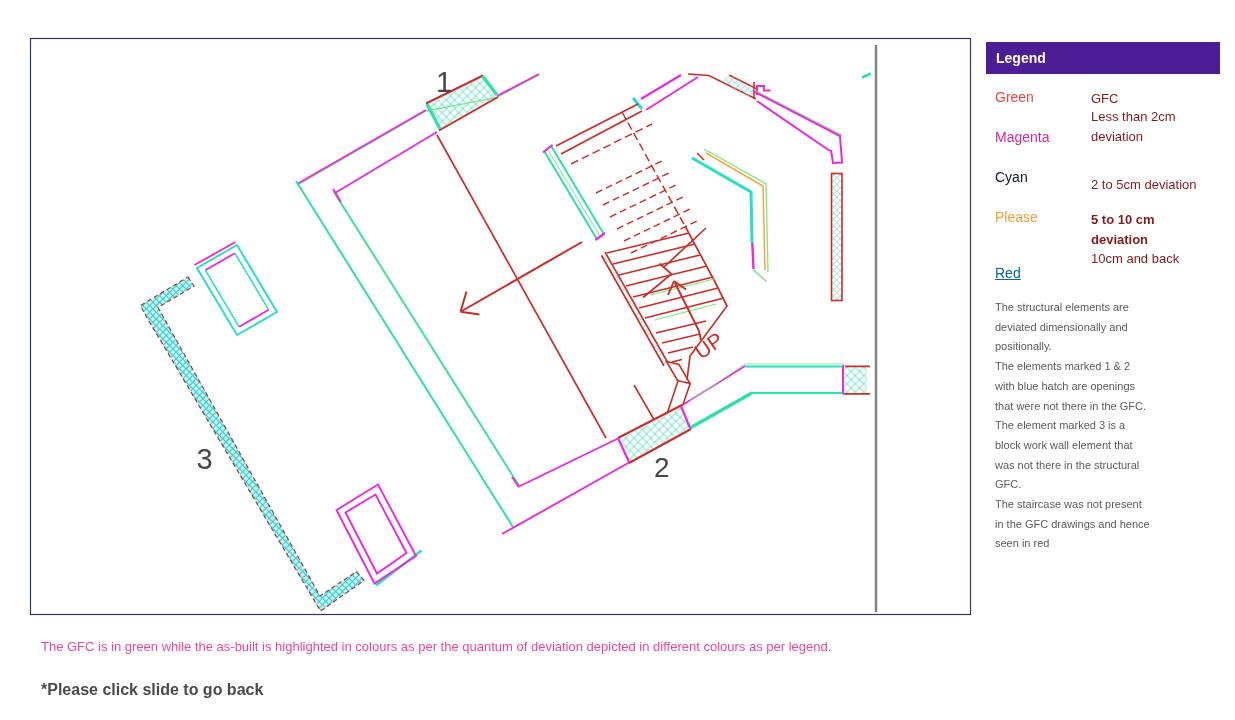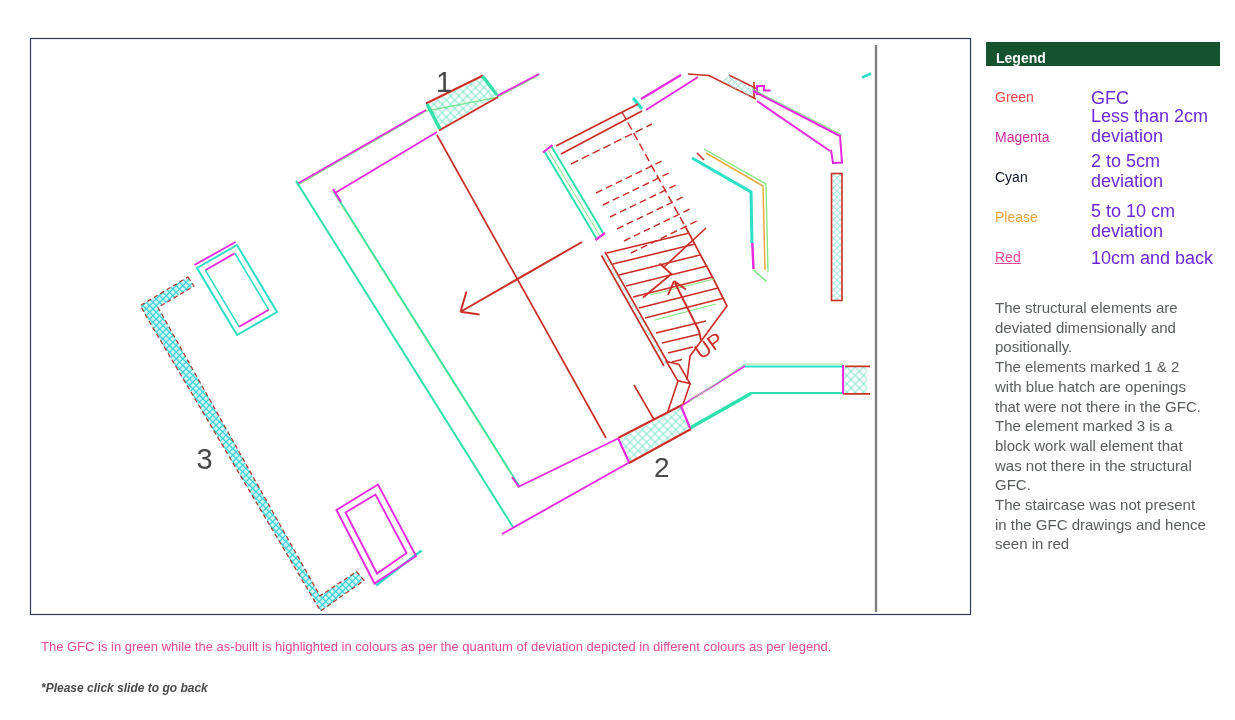--- a/index.html
+++ b/index.html
@@ -1,23 +1,23 @@
 <!DOCTYPE html>
 <html><head>
 <meta charset="utf-8">
 <style>
   html,body{margin:0;padding:0;background:#ffffff;width:1235px;height:720px;overflow:hidden;}
   body{font-family:"Liberation Sans", sans-serif;position:relative;}
   .panel{position:absolute;left:986px;top:42px;width:234px;}
-  .phead{background:#14532d;color:#ffffff;font-weight:bold;font-size:14px;height:24px;line-height:32px;padding-left:10px;box-sizing:border-box;}
+  .phead{background:#4c1d95;color:#ffffff;font-weight:bold;font-size:14px;height:32px;line-height:32px;padding-left:10px;box-sizing:border-box;}
   .lrow{position:absolute;left:995px;font-size:14px;}
-  .ldesc{position:absolute;left:1091px;font-size:18px;color:#6d28d9;line-height:19.5px;}
-  .para{position:absolute;left:995px;top:298px;width:240px;font-size:15px;line-height:19.7px;color:#595c5e;}
+  .ldesc{position:absolute;left:1091px;font-size:13px;color:#7f1d1d;line-height:19.5px;}
+  .para{position:absolute;left:995px;top:298px;width:240px;font-size:11px;line-height:19.7px;color:#595c5e;}
   .caption{position:absolute;left:41px;top:639px;width:980px;font-size:13px;color:#ec4899;}
-  .foot{position:absolute;left:41px;top:681px;font-size:12px;font-weight:bold;font-style:italic;color:#4a4a4a;}
+  .foot{position:absolute;left:41px;top:681px;font-size:16px;font-weight:bold;color:#4a4a4a;}
 </style>
 </head>
 <body>
 
 <svg width="1235" height="720" viewBox="0 0 1235 720" style="position:absolute;left:0;top:0;">
 <defs>
 <pattern id="hx" width="6.4" height="6.4" patternUnits="userSpaceOnUse" patternTransform="rotate(45)">
   <path d="M0 3.2 H6.4 M3.2 0 V6.4" stroke="#46d4cc" stroke-width="0.85" fill="none"></path>
 </pattern>
 <pattern id="hx2" width="4.5" height="4.5" patternUnits="userSpaceOnUse" patternTransform="rotate(45)">
@@ -208,25 +208,25 @@
   <div class="phead">Legend</div>
 </div>
 
 <div class="lrow" style="top:89px;color:#ef4444;">Green</div>
 <div class="ldesc" style="top:89px;">GFC</div>
 
 <div class="lrow" style="top:129px;color:#cb2a9e;">Magenta</div>
 <div class="ldesc" style="top:107px;">Less than 2cm<br>deviation</div>
 
 <div class="lrow" style="top:169px;color:#0f172a;">Cyan</div>
-<div class="ldesc" style="top:152px;">2 to 5cm deviation</div>
+<div class="ldesc" style="top:175px;">2 to 5cm deviation</div>
 
 <div class="lrow" style="top:209px;color:#f0a23c;">Please</div>
-<div class="ldesc" style="top:202px;">5 to 10 cm<br>deviation</div>
-
-<div class="lrow" style="top:249px;color:#ec4899;text-decoration:underline;">Red</div>
+<div class="ldesc" style="top:210px;font-weight:bold;">5 to 10 cm<br>deviation</div>
+
+<div class="lrow" style="top:265px;color:#0369a1;text-decoration:underline;">Red</div>
 <div class="ldesc" style="top:249px;">10cm and back</div>
 
 <div class="para">The structural elements are<br>deviated dimensionally and<br>positionally.<br>The elements marked 1 &amp; 2<br>with blue hatch are openings<br>that were not there in the GFC.<br>The element marked 3 is a<br>block work wall element that<br>was not there in the structural<br>GFC.<br>The staircase was not present<br>in the GFC drawings and hence<br>seen in red</div>
 
 <div class="caption">The GFC is in green while the as-built is highlighted in colours as per the quantum of deviation depicted in different colours as per legend.</div>
 
 <div class="foot">*Please click slide to go back</div>
 
 </body></html>

